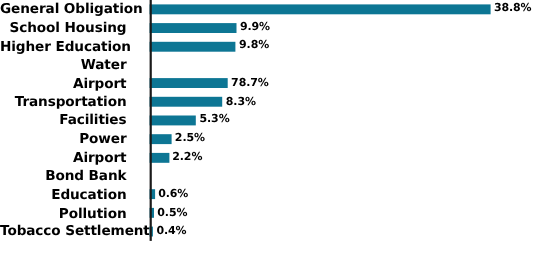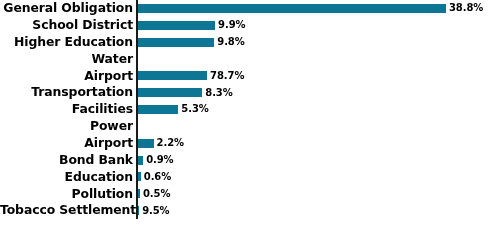--- a/index.html
+++ b/index.html
@@ -32,21 +32,21 @@
     flex: 1 1 0;
     display: flex;
     align-items: center;
     position: relative;
     min-height: 0;
   }
   .cat-label {
     width: 136px;
     flex: 0 0 136px;
     text-align: right;
-    padding-right: 3px;
+    padding-right: 21px;
     box-sizing: border-box;
     font-size: 12.4px;
     font-weight: bold;
     color: #000000;
     line-height: 1;
     letter-spacing: -0.1px;
     white-space: nowrap;
   }
   .plot {
     flex: 1 1 auto;
@@ -86,21 +86,21 @@
 <div id="chart-root" style="background: rgb(255, 255, 255);">
   <div class="rows" id="rows-container">
       <div class="bar-row">
         <div class="cat-label">General Obligation</div>
         <div class="plot">
           <div class="bar" style="width: 310px; background: rgb(13, 118, 148);"></div>
           <div class="val-label">38.8%</div>
         </div>
       </div>
       <div class="bar-row">
-        <div class="cat-label">School District</div>
+        <div class="cat-label">School Housing</div>
         <div class="plot">
           <div class="bar" style="width: 79.1px; background: rgb(13, 118, 148);"></div>
           <div class="val-label">9.9%</div>
         </div>
       </div>
       <div class="bar-row">
         <div class="cat-label">Higher Education</div>
         <div class="plot">
           <div class="bar" style="width: 78.3px; background: rgb(13, 118, 148);"></div>
           <div class="val-label">9.8%</div>
@@ -125,51 +125,51 @@
       </div>
       <div class="bar-row">
         <div class="cat-label">Facilities</div>
         <div class="plot">
           <div class="bar" style="width: 42.35px; background: rgb(13, 118, 148);"></div>
           <div class="val-label">5.3%</div>
         </div>
       </div>
       <div class="bar-row">
         <div class="cat-label">Power</div>
+        <div class="plot">
+          <div class="bar" style="width: 19.97px; background: rgb(13, 118, 148);"></div>
+          <div class="val-label">2.5%</div>
+        </div>
       </div>
       <div class="bar-row">
         <div class="cat-label">Airport</div>
         <div class="plot">
           <div class="bar" style="width: 17.58px; background: rgb(13, 118, 148);"></div>
           <div class="val-label">2.2%</div>
         </div>
       </div>
       <div class="bar-row">
         <div class="cat-label">Bond Bank</div>
-        <div class="plot">
-          <div class="bar" style="width: 7.19px; background: rgb(13, 118, 148);"></div>
-          <div class="val-label">0.9%</div>
-        </div>
       </div>
       <div class="bar-row">
         <div class="cat-label">Education</div>
         <div class="plot">
           <div class="bar" style="width: 4.79px; background: rgb(13, 118, 148);"></div>
           <div class="val-label">0.6%</div>
         </div>
       </div>
       <div class="bar-row">
         <div class="cat-label">Pollution</div>
         <div class="plot">
           <div class="bar" style="width: 3.99px; background: rgb(13, 118, 148);"></div>
           <div class="val-label">0.5%</div>
         </div>
       </div>
       <div class="bar-row">
         <div class="cat-label">Tobacco Settlement</div>
         <div class="plot">
           <div class="bar" style="width: 3.2px; background: rgb(13, 118, 148);"></div>
-          <div class="val-label">9.5%</div>
+          <div class="val-label">0.4%</div>
         </div>
       </div>
     </div>
   <div class="axis-line" style="background: rgb(26, 26, 26);"></div>
 </div>
 
 </body></html>

